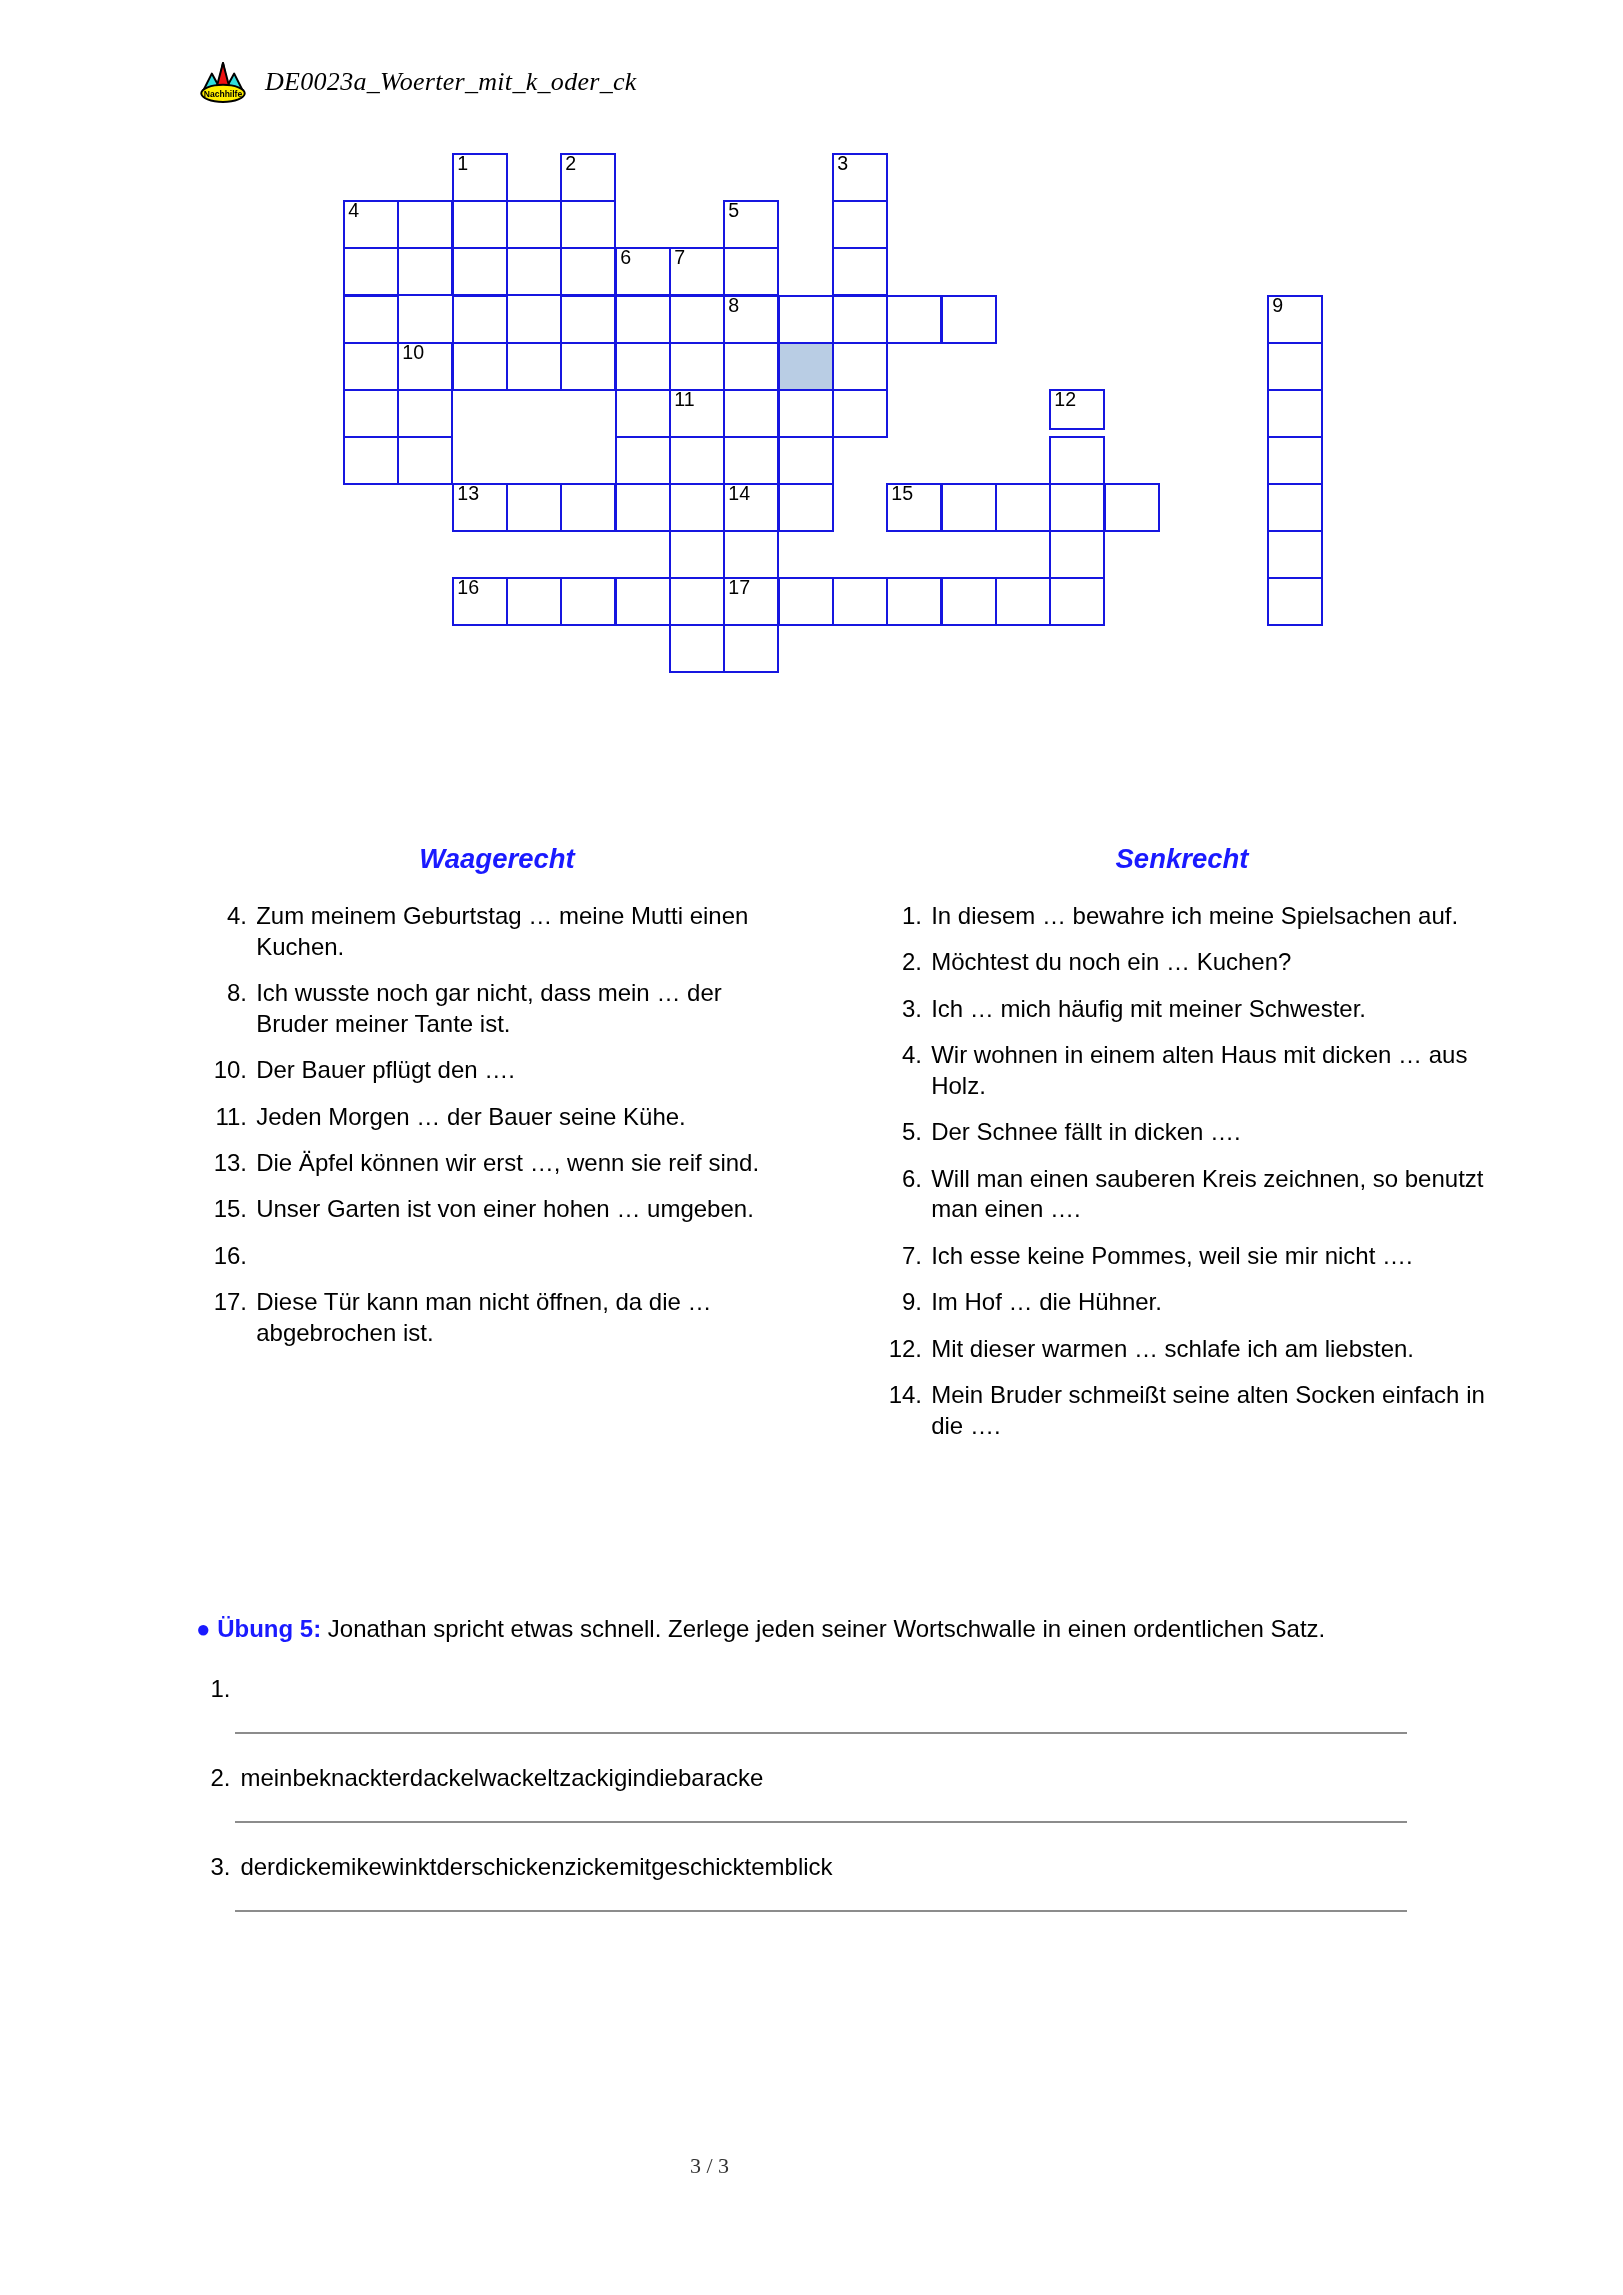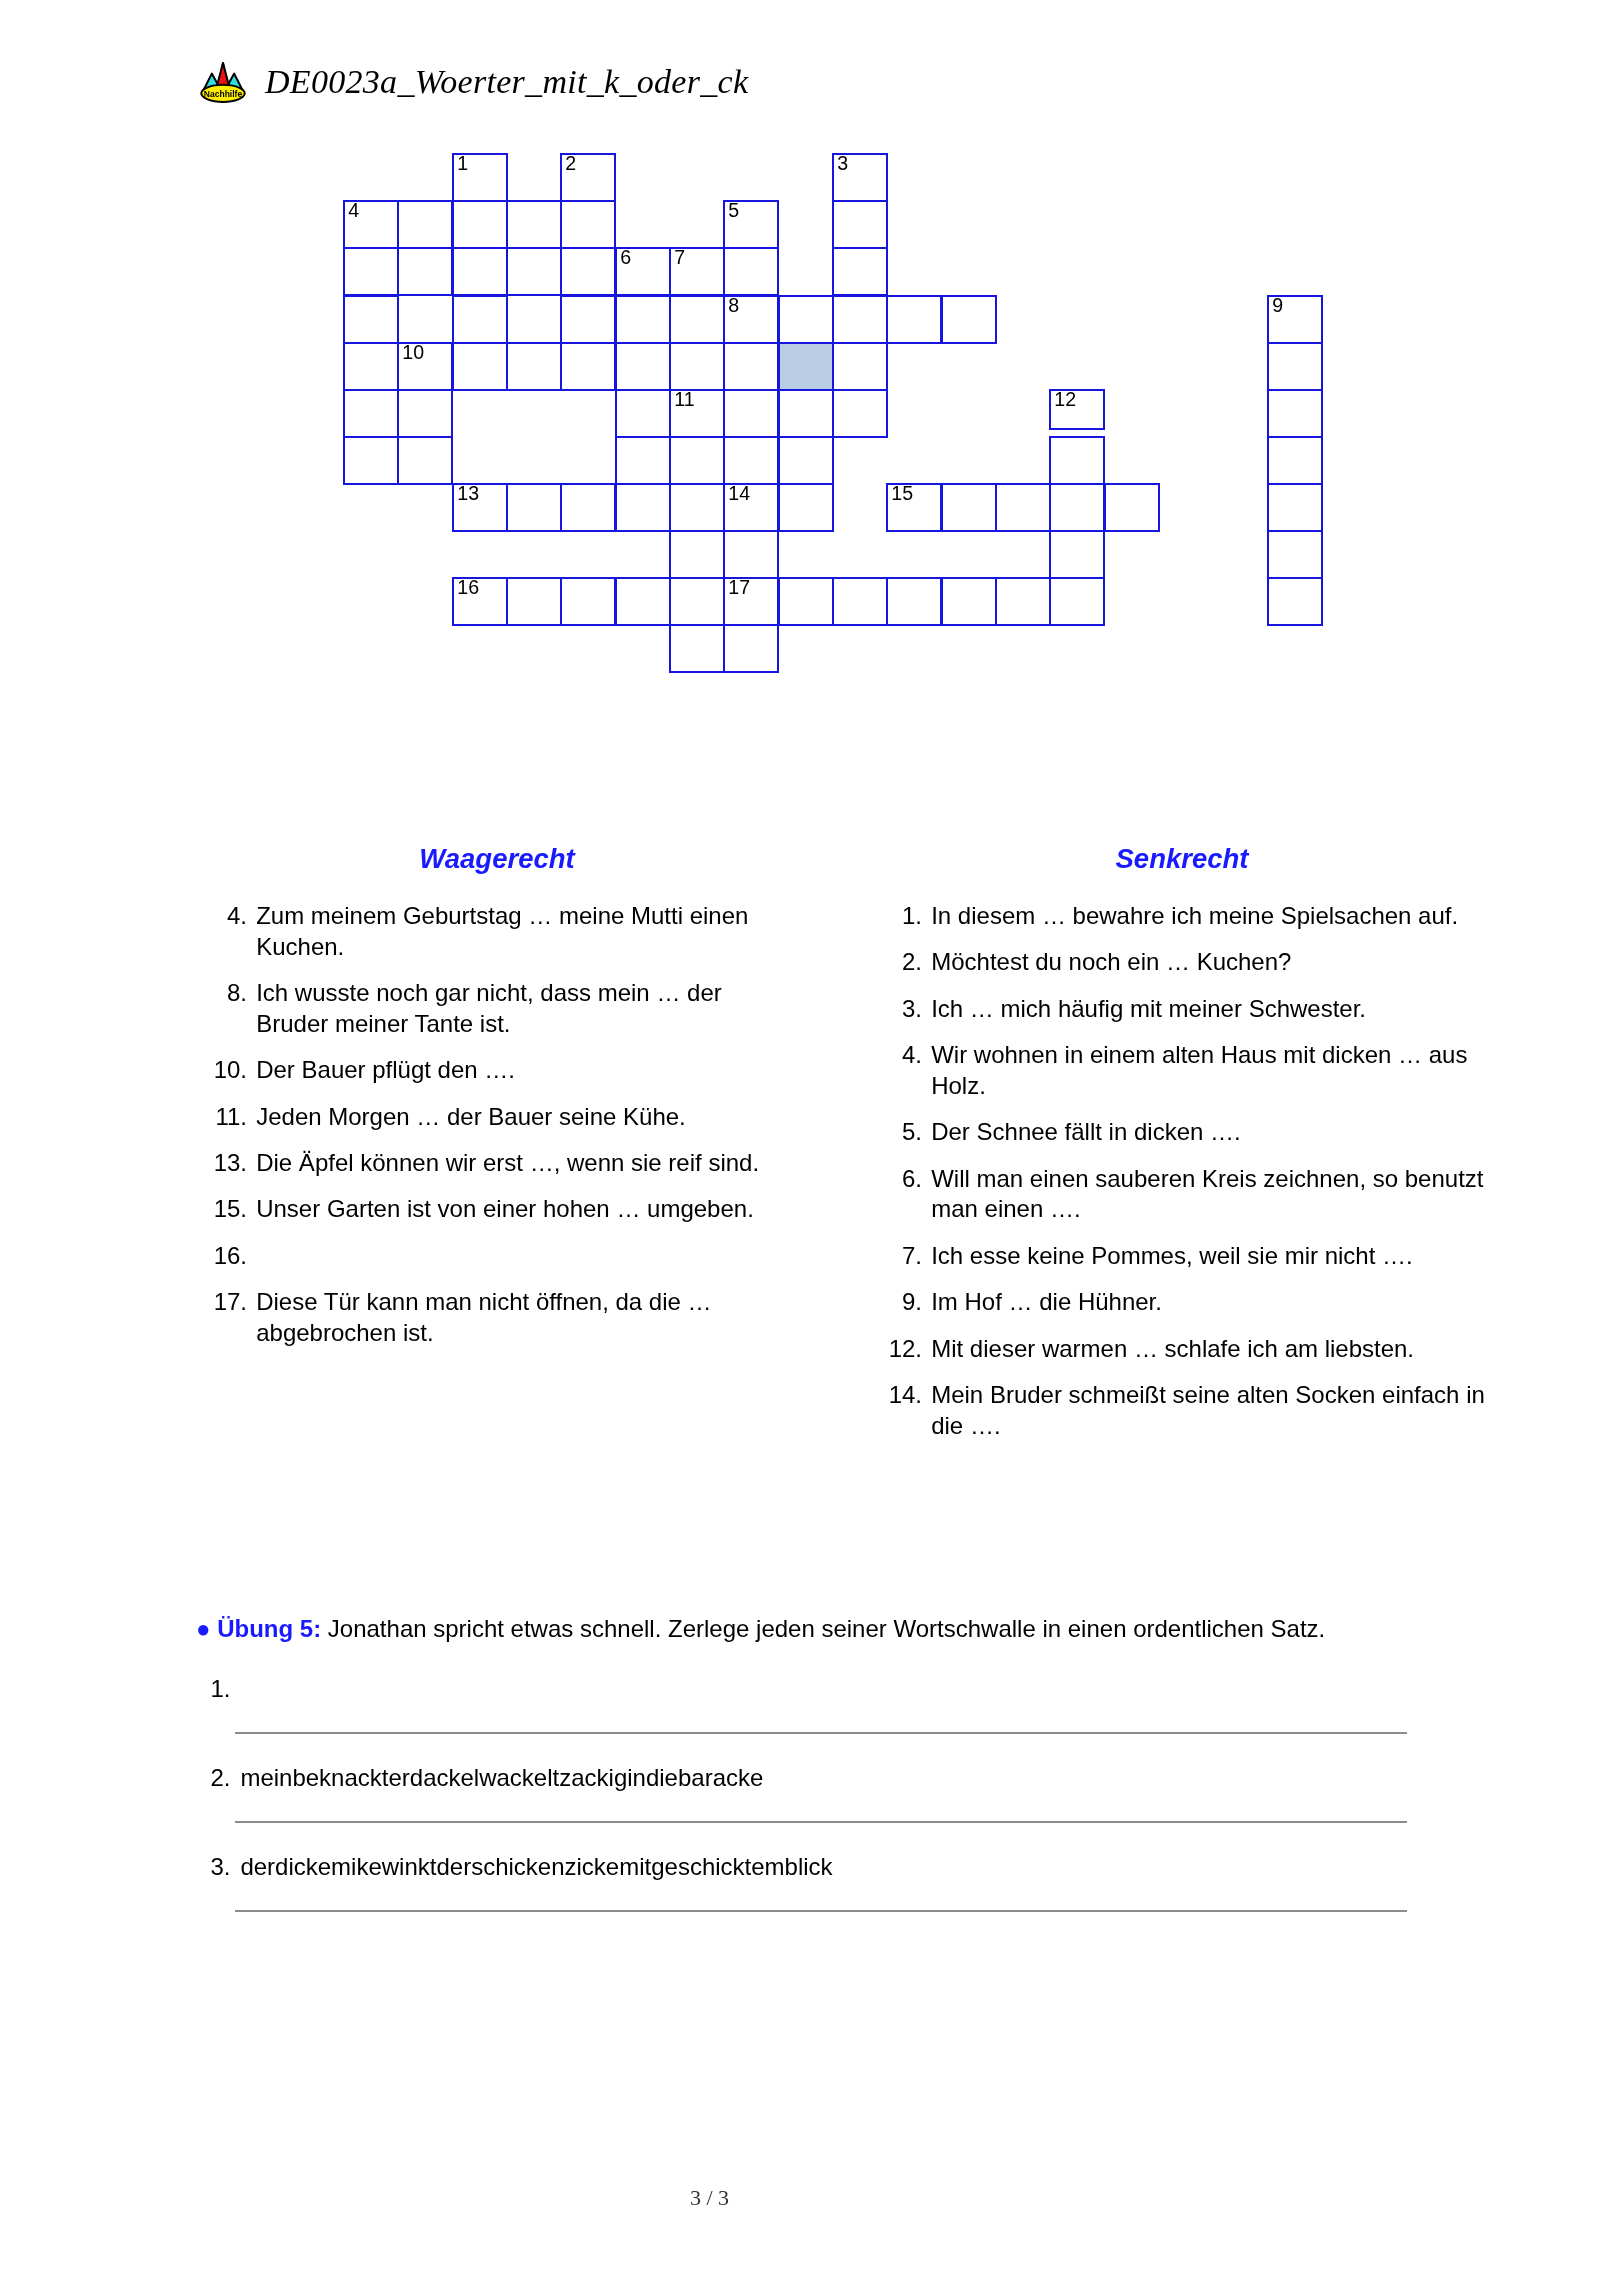--- a/index.html
+++ b/index.html
@@ -9,21 +9,21 @@
     position:relative;overflow:hidden;
   }
   .page{position:absolute;inset:0;}
 
   
   #header{position:absolute;left:196px;top:59px;display:flex;align-items:center;gap:15px;}
   #logo{width:54px;height:45px;position:relative;}
   #logo svg{display:block;}
   #doc-title{
     font-family:"Liberation Serif",serif;
-    font-style:italic;font-size:34px;color:#000;letter-spacing:0.3px;white-space:nowrap;text-align:center;
+    font-style:italic;font-size:26px;color:#000;letter-spacing:0.3px;white-space:nowrap;text-align:center;
   }
 
   
   #crossword{position:absolute;left:0;top:0;width:1623px;height:759px;}
   .cell{
     position:absolute;box-sizing:border-box;
     border:2px solid #1616e0;background:#ffffff;
   }
   .cell.shaded{background:#b9cde4;}
   .cell .num{
@@ -60,21 +60,21 @@
   .ex-item{margin-top:30px;}
   .ex-line{display:flex;font-size:24px;color:#000;padding-left:14.4px;}
   .ex-line .inum{flex:0 0 30px;}
   .ex-rule{
     height:0;border-top:2.6px solid #8c8c8c;margin:29px 26px 0 39px;
   }
 
   
   #footer{
     position:absolute;left:0;top:2153px;width:1419px;text-align:center;
-    font-family:"Liberation Serif",serif;font-size:22px;color:#333;margin-top:32px;
+    font-family:"Liberation Serif",serif;font-size:22px;color:#333;
   }
 </style>
 </head>
 <body>
 
 <div class="page">
 
   <div id="header">
     <div id="logo">
       <svg width="54" height="45" viewBox="0 0 82 68" xmlns="http://www.w3.org/2000/svg">

